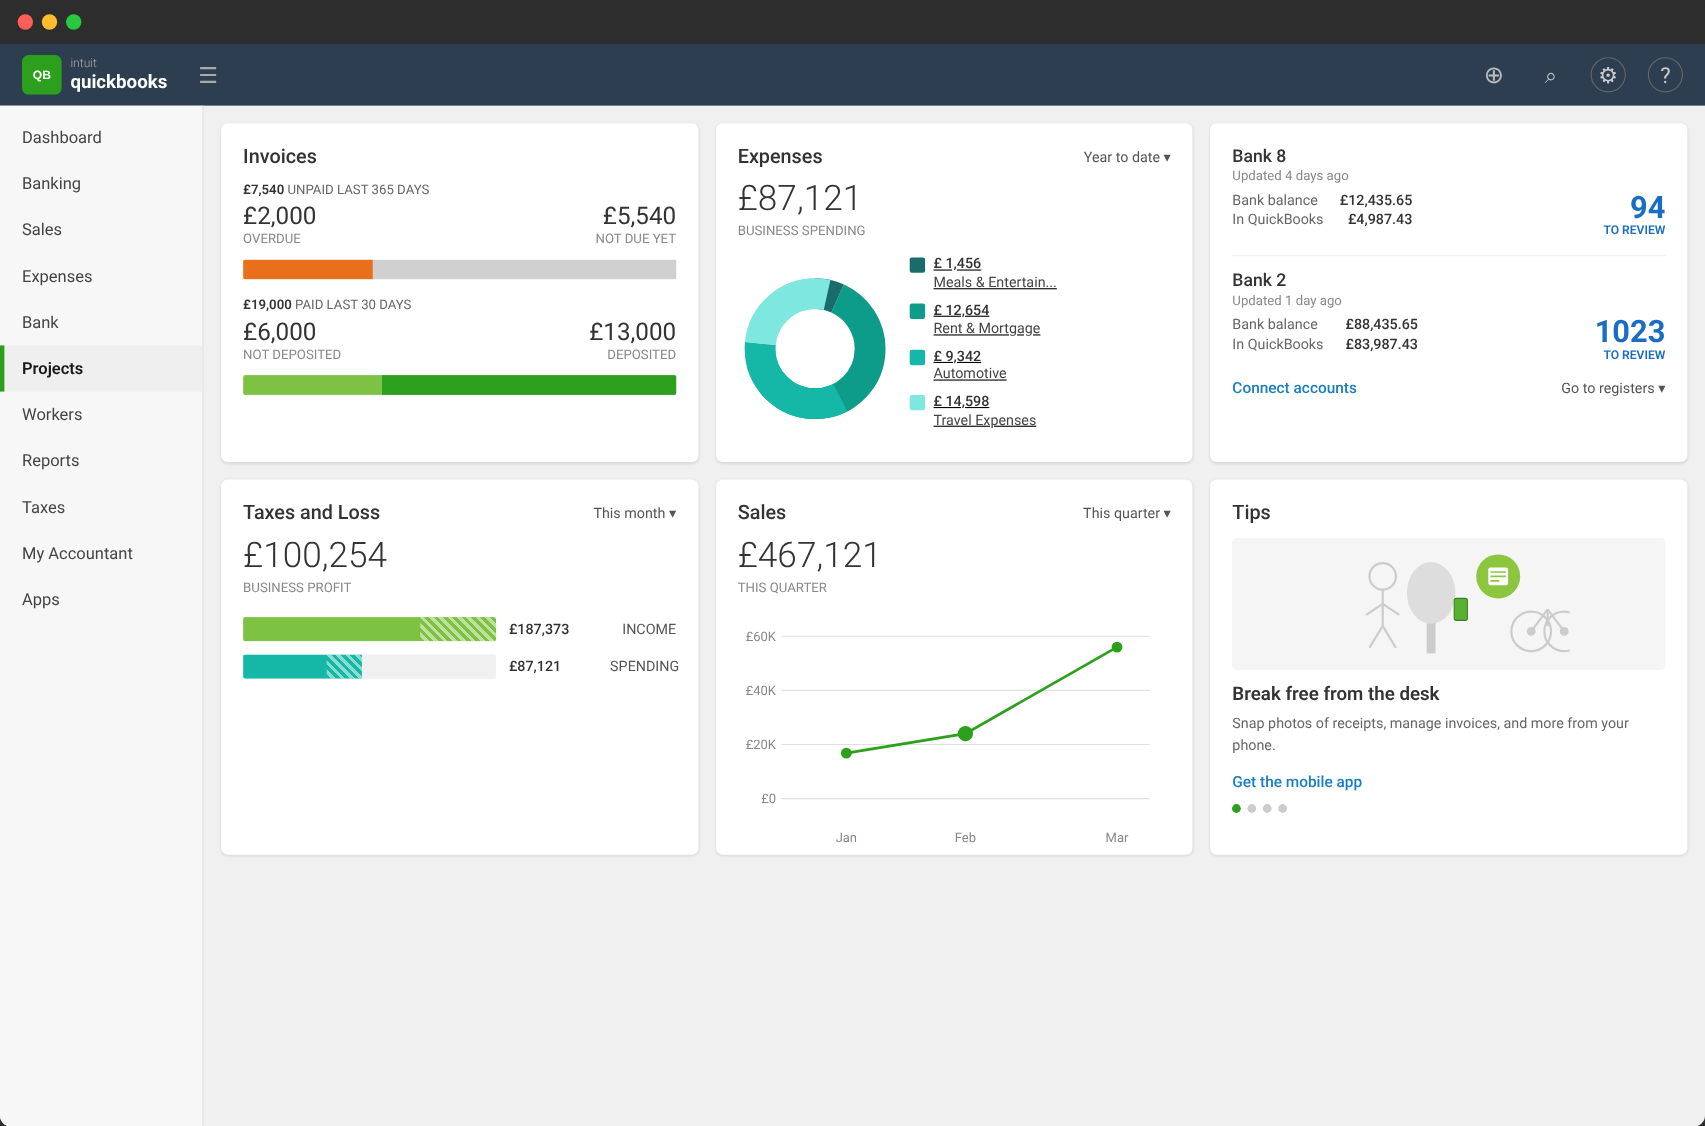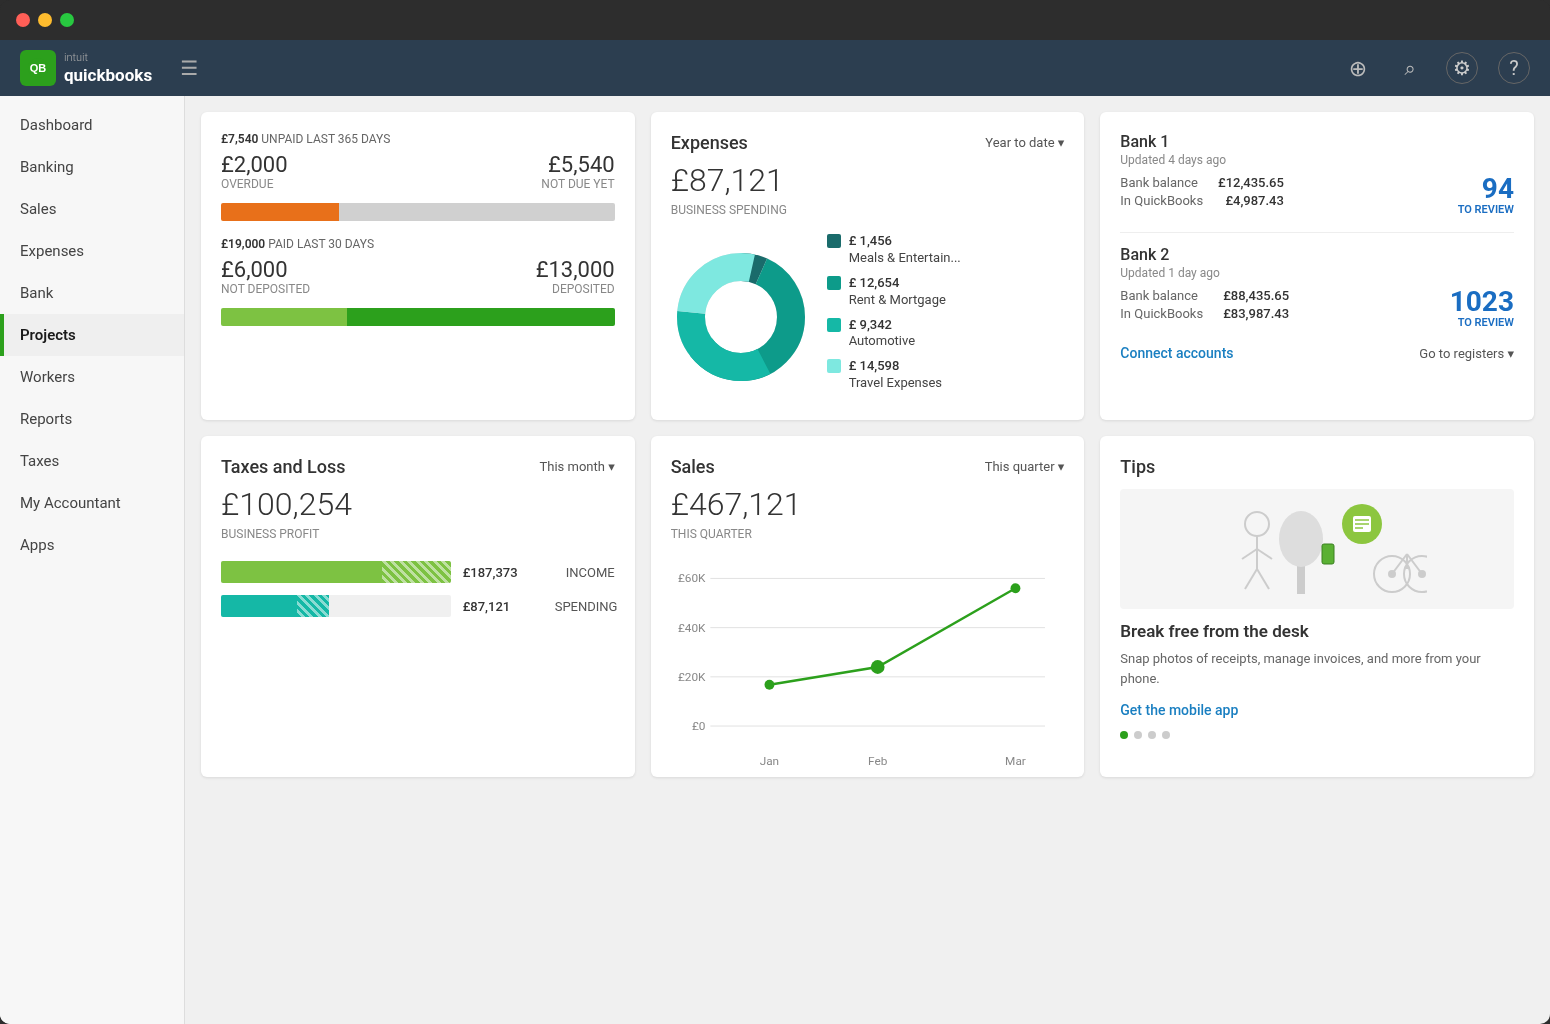--- a/index.html
+++ b/index.html
@@ -221,21 +221,21 @@
     .expenses-content {
       display: flex;
       gap: 16px;
       align-items: center;
     }
     .donut-chart {
       width: 140px;
       height: 140px;
       flex-shrink: 0;
     }
-    .legend { flex: 1; }
+    .legend { flex: 1; text-decoration: underline; }
     .legend-item {
       display: flex;
       align-items: flex-start;
       margin-bottom: 8px;
       gap: 8px;
       font-size: 13px;
     }
     .legend-color {
       width: 14px;
       height: 14px;
@@ -510,20 +510,21 @@
           <span>My Accountant</span>
         </div>
         <div class="sidebar-item">
           <span>Apps</span>
         </div>
       </div>
 
       <div class="content">
 
         <div class="card invoices-card">
+          <div class="card-title">Invoices</div>
           <div class="invoice-meta">
             <strong>£7,540</strong><span> UNPAID LAST 365 DAYS</span>
           </div>
           <div class="invoice-stat-row">
             <div>
               <div class="invoice-amount">£2,000</div>
               <div class="invoice-label">OVERDUE</div>
             </div>
             <div style="text-align:right">
               <div class="invoice-amount">£5,540</div>
@@ -607,21 +608,21 @@
                   <div>Travel Expenses</div>
                 </div>
               </div>
             </div>
           </div>
         </div>
 
         <div class="card bank-card">
 
           <div class="bank-section">
-            <div class="bank-name">Bank 1</div>
+            <div class="bank-name">Bank 8</div>
             <div class="bank-updated">Updated 4 days ago</div>
             <div class="bank-balances">
               <div class="bank-balance-col">
                 <div class="balance-row">
                   <span>Bank balance</span>
                   <span class="balance-val">£12,435.65</span>
                 </div>
                 <div class="balance-row">
                   <span>In QuickBooks</span>
                   <span class="balance-val">£4,987.43</span>

